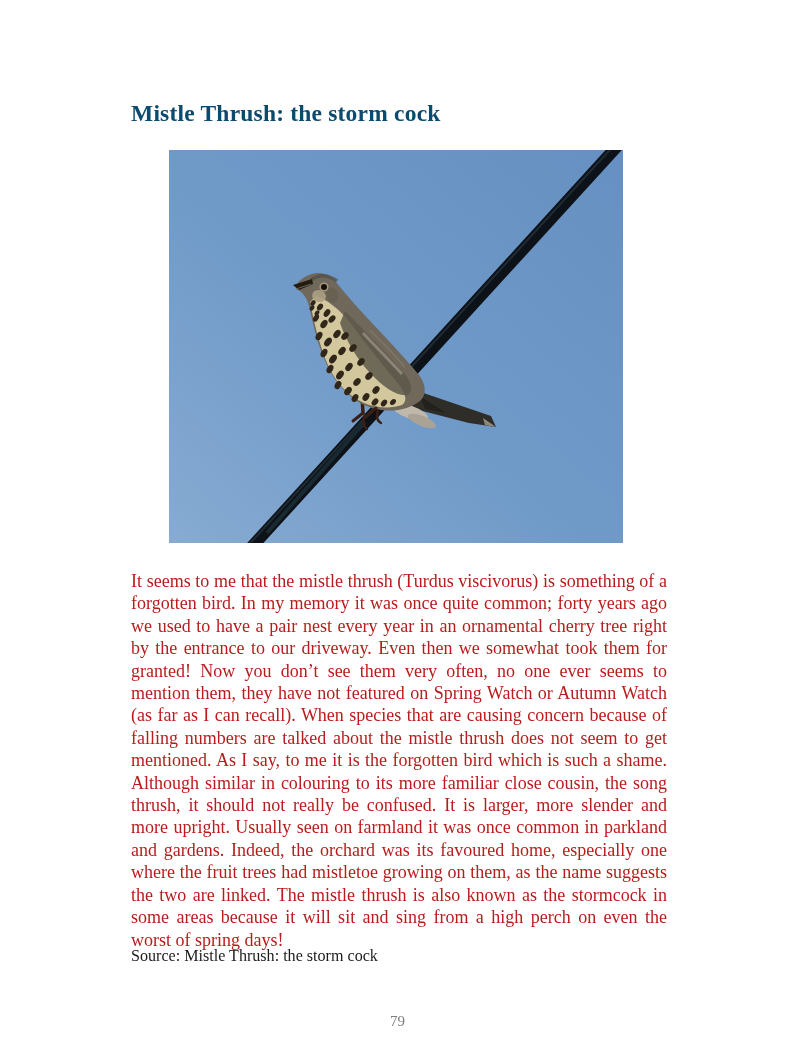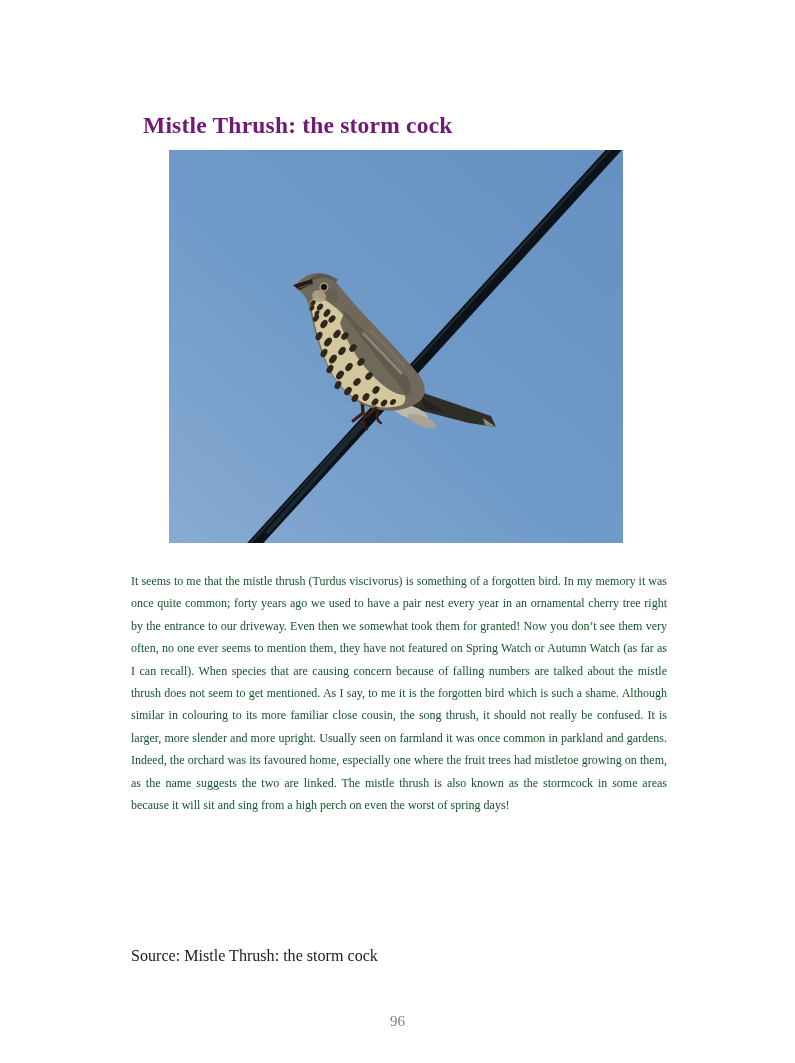--- a/index.html
+++ b/index.html
@@ -5,35 +5,35 @@
   html,body{margin:0;padding:0;background:#ffffff;}
   .page{
     position:relative;
     width:795px;height:1063px;
     background:#ffffff;
     font-family:"Liberation Serif", serif;
     color:#1f1f1f;
     overflow:hidden;
   }
   .title{
-    position:absolute;left:131px;top:99px;margin:12px;
-    font-size:23.5px;font-weight:700;line-height:28px;color:#701a75;
+    position:absolute;left:131px;top:99px;margin:0;
+    font-size:23.5px;font-weight:700;line-height:28px;color:#0c4a6e;
     letter-spacing:0.2px;
   }
   .photo{
     position:absolute;left:169px;top:150px;margin:0;
     width:454px;height:393px;
   }
   .photo svg{display:block;}
   .body-text{
     position:absolute;left:131px;top:570px;margin:0;
     width:536px;
-    font-size:12px;line-height:22.4px;
+    font-size:18px;line-height:22.4px;
     text-align:justify;
-    color:#14532d;
+    color:#b91c1c;
   }
   .source-line{
     position:absolute;left:131px;top:945px;margin:0;
     font-size:16.1px;line-height:22px;color:#1c1c1c;font-family:Liberation Serif, serif;
   }
   .page-number{
     position:absolute;left:0;top:1013px;width:100%;
     text-align:center;font-size:15px;color:#7c7c7c;
   }
 </style>
@@ -151,15 +151,15 @@
           <path d="M209,260 q-3,10 3,13" stroke-width="2.5"></path>
         </g>
       </g>
     </svg>
   </figure>
 
   <p class="body-text">It seems to me that the mistle thrush (Turdus viscivorus) is something of a forgotten bird. In my memory it was once quite common; forty years ago we used to have a pair nest every year in an ornamental cherry tree right by the entrance to our driveway. Even then we somewhat took them for granted! Now you don’t see them very often, no one ever seems to mention them, they have not featured on Spring Watch or Autumn Watch (as far as I can recall). When species that are causing concern because of falling numbers are talked about the mistle thrush does not seem to get mentioned. As I say, to me it is the forgotten bird which is such a shame. Although similar in colouring to its more familiar close cousin, the song thrush, it should not really be confused. It is larger, more slender and more upright. Usually seen on farmland it was once common in parkland and gardens. Indeed, the orchard was its favoured home, especially one where the fruit trees had mistletoe growing on them, as the name suggests the two are linked. The mistle thrush is also known as the stormcock in some areas because it will sit and sing from a high perch on even the worst of spring days!</p>
 
   <p class="source-line">Source: Mistle Thrush: the storm cock</p>
 
-  <div class="page-number">96</div>
+  <div class="page-number">79</div>
 
 </div>
 
 </body></html>

